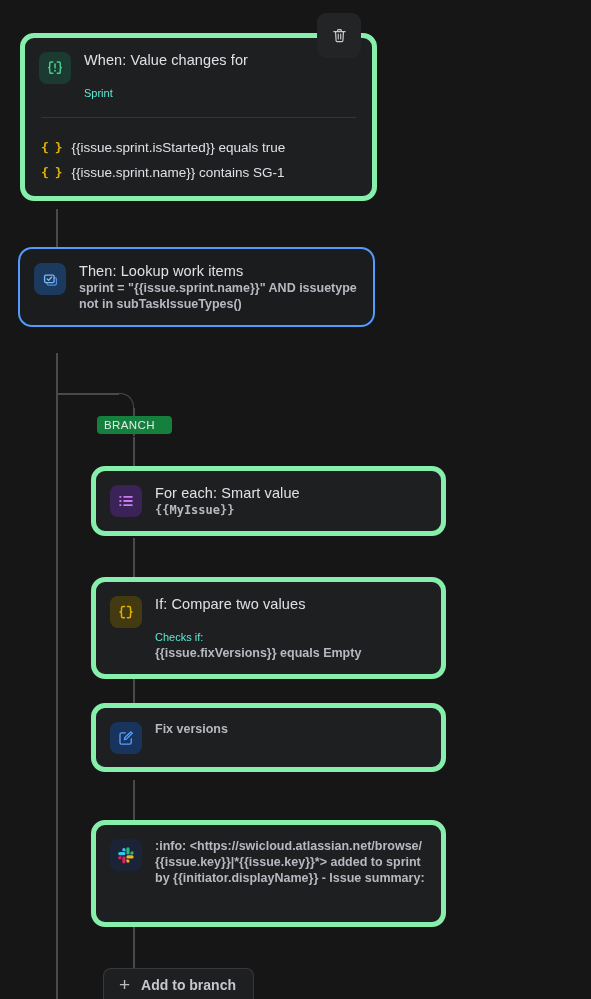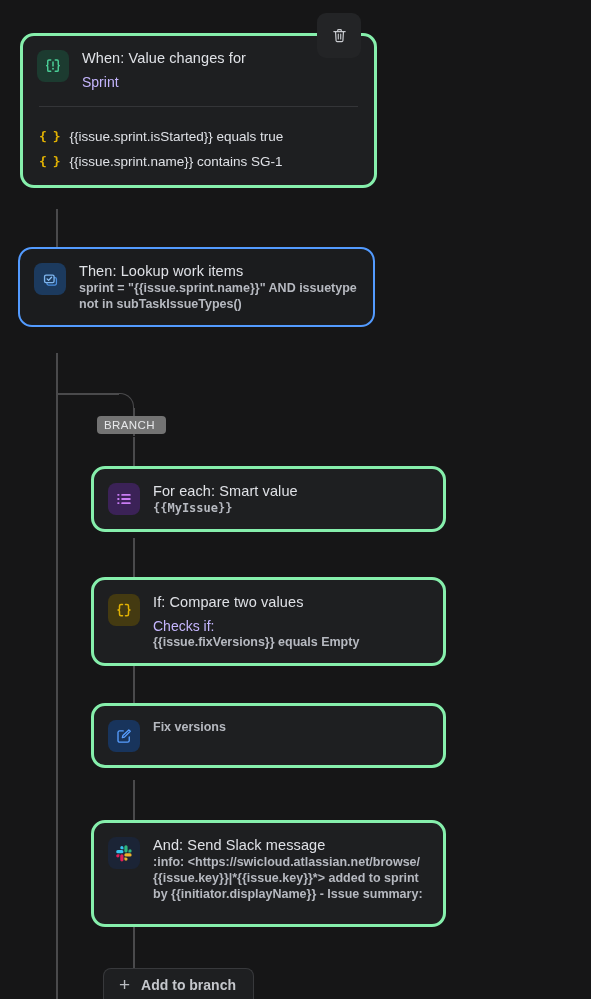--- a/index.html
+++ b/index.html
@@ -26,21 +26,21 @@
     border-right: 1.5px solid #4a4a4c;
     border-top: 1.5px solid #4a4a4c;
     border-top-right-radius: 14px;
     background: transparent;
   }
 
   
   .card {
     position: absolute;
     background: #1e1f21;
-    border: 3px solid #86efac;
+    border: 5px solid #86efac;
     border-radius: 14px;
   }
   .card.selected {
     border: 2px solid #539bff;
     background: #1b1c1e;
   }
 
   .card-row {
     display: flex;
     align-items: flex-start;
@@ -66,24 +66,24 @@
 
   .card-text { flex: 1 1 auto; min-width: 0; }
 
   .card-title {
     font-size: 14.5px;
     color: #dfe1e6;
     line-height: 18px;
     letter-spacing: .1px;
   }
   .card-sub {
-    font-size: 14px;
-    color: #c4b5fd;
+    font-size: 11px;
+    color: #5eead4;
     line-height: 16px;
-    margin-top: 7px;
+    margin-top: 16px;
   }
   .card-strong {
     font-size: 12.5px;
     color: #b6b9c0;
     font-weight: bold;
     line-height: 16px;
     word-break: break-all;
   }
   .mono {
     font-family: "DejaVu Sans Mono", monospace;
@@ -146,25 +146,25 @@
   #lookup-card  { left: 18px;  top: 247px; width: 357px; }
   #foreach-card { left: 91px;  top: 466px; width: 355px; }
   #if-card      { left: 91px;  top: 577px; width: 355px; }
   #edit-card    { left: 91px;  top: 703px; width: 355px; }
   #slack-card   { left: 91px;  top: 820px; width: 355px; height: 107px; overflow: hidden; }
 
   
   #branch-pill {
     position: absolute;
     left: 97px; top: 416px;
-    background: #737373;
+    background: #15803d;
     color: #e7e8ea;
     font-size: 11.5px;
     letter-spacing: .4px;
-    padding: 3px 11px 3px 7px;
+    padding: 3px 17px 3px 7px;
     border-radius: 4px;
     z-index: 4;
   }
 
   
   #add-to-branch {
     position: absolute;
     left: 103px; top: 968px;
     height: 33px;
     background: #1e1f21;
@@ -317,21 +317,20 @@
     <div class="card-row">
       <div class="icon-tile slack">
         <svg width="19" height="19" viewBox="0 0 24 24">
           <path d="M5.6 14.9a2.05 2.05 0 1 1-2.05-2.05H5.6zm1.03 0a2.05 2.05 0 0 1 4.1 0v5.13a2.05 2.05 0 0 1-4.1 0z" fill="#e01e5a"></path>
           <path d="M8.68 6.65a2.05 2.05 0 1 1 2.05-2.05v2.05zm0 1.04a2.05 2.05 0 0 1 0 4.1H3.55a2.05 2.05 0 0 1 0-4.1z" fill="#36c5f0"></path>
           <path d="M16.92 8.73a2.05 2.05 0 1 1 2.05 2.05h-2.05zm-1.03 0a2.05 2.05 0 0 1-4.1 0V3.6a2.05 2.05 0 0 1 4.1 0z" fill="#2eb67d"></path>
           <path d="M13.84 16.97a2.05 2.05 0 1 1-2.05 2.05v-2.05zm0-1.03a2.05 2.05 0 0 1 0-4.1h5.13a2.05 2.05 0 0 1 0 4.1z" fill="#ecb22e"></path>
         </svg>
       </div>
       <div class="card-text">
-        <div class="card-title">And: Send Slack message</div>
         <div class="card-strong">:info: &lt;https://swicloud.atlassian.net/browse/{{issue.key}}|*{{issue.key}}*&gt; added to sprint by {{initiator.displayName}} - Issue summary:</div>
       </div>
     </div>
   </div>
 
   <div id="add-to-branch">
     <span class="plus">+</span>
     <span>Add to branch</span>
   </div>
 

